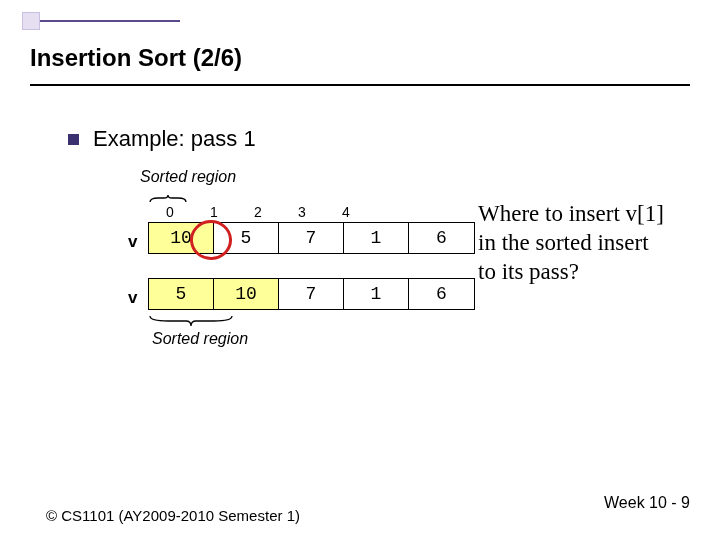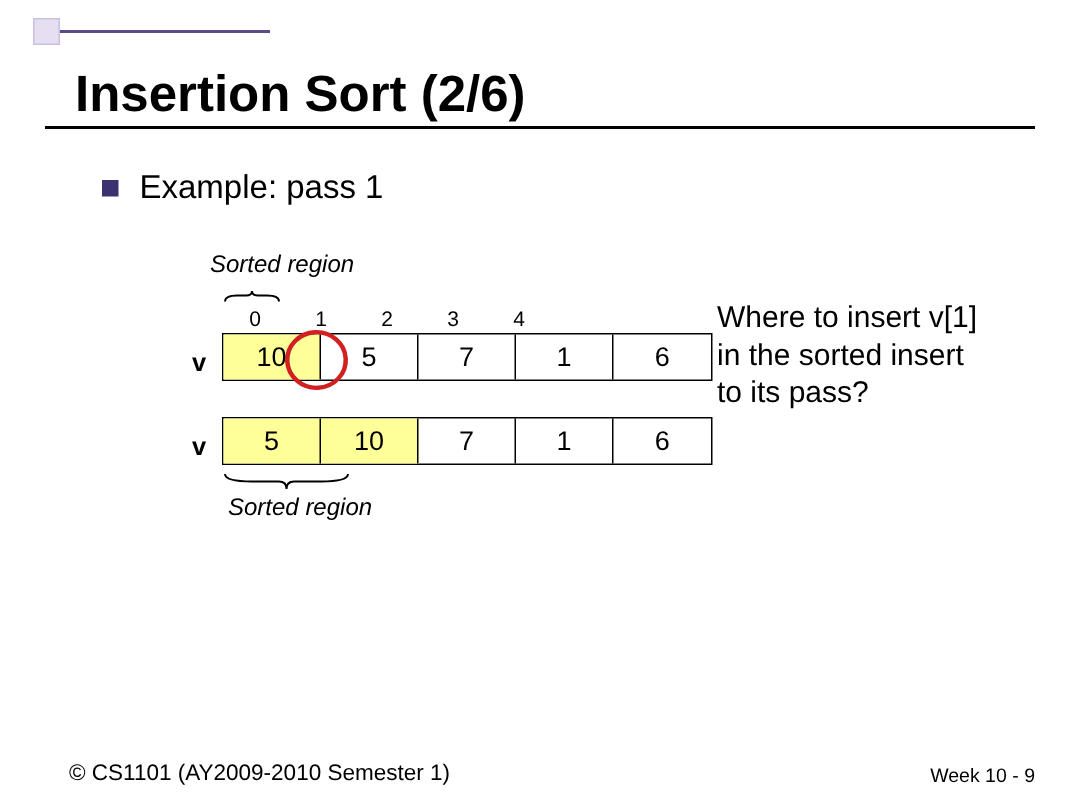--- a/index.html
+++ b/index.html
@@ -27,35 +27,34 @@
     top: 20px;
     left: 40px;
     width: 140px;
     height: 2px;
     background: #5a4a8a;
   }
   .title {
     position: absolute;
     top: 44px;
     left: 30px;
-    font-size: 34px;
+    font-size: 24px;
     font-weight: bold;
-    margin-left: 20px;
   }
   .title-underline {
     position: absolute;
     top: 84px;
     left: 30px;
     width: 660px;
     height: 2px;
     background: #000;
   }
   .bullet-row {
     position: absolute;
-    top: 112px;
+    top: 126px;
     left: 68px;
     display: flex;
     align-items: center;
   }
   .sq-bullet {
     width: 11px;
     height: 11px;
     background: #3b3171;
     margin-right: 14px;
   }
@@ -105,20 +104,21 @@
   .arr2 { top: 278px; left: 148px; }
   .cell {
     width: 65px;
     height: 30px;
     border-right: 1px solid #000;
     display: flex;
     align-items: center;
     justify-content: center;
     font-size: 18px;
     box-sizing: border-box;
+    font-family: Liberation Mono, monospace;
   }
   .cell:last-child { border-right: none; }
   .sorted { background: #ffff99; }
   .circle-mark {
     position: absolute;
     top: 219px;
     left: 190px;
     width: 36px;
     height: 36px;
     border: 3px solid #d02020;
@@ -139,34 +139,35 @@
     left: 148px;
     width: 86px;
     height: 14px;
   }
   .brace-bot svg { width: 86px; height: 14px; }
   .side-note {
     position: absolute;
     top: 200px;
     left: 478px;
     width: 220px;
-    font-size: 20px;
+    font-size: 23px;
     line-height: 1.25;
+    font-family: Liberation Serif, serif;
   }
   .footer-left {
     position: absolute;
     bottom: 16px;
     left: 46px;
     font-size: 15px;
   }
   .footer-right {
     position: absolute;
-    bottom: 16px;
+    bottom: 28px;
     right: 30px;
-    font-size: 13px;
+    font-size: 16px;
   }
 </style>
 </head>
 <body>
 
 <div class="accent-box"></div>
 <div class="accent-bar"></div>
 
 <div class="title">Insertion Sort (2/6)</div>
 <div class="title-underline"></div>

